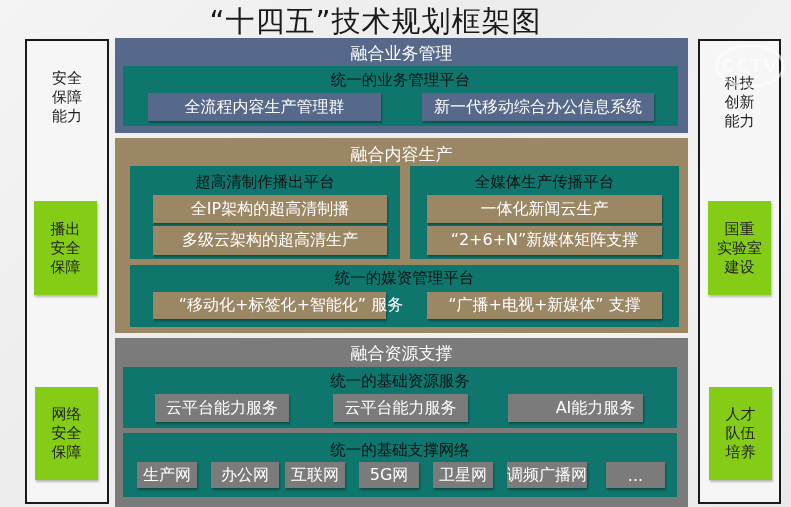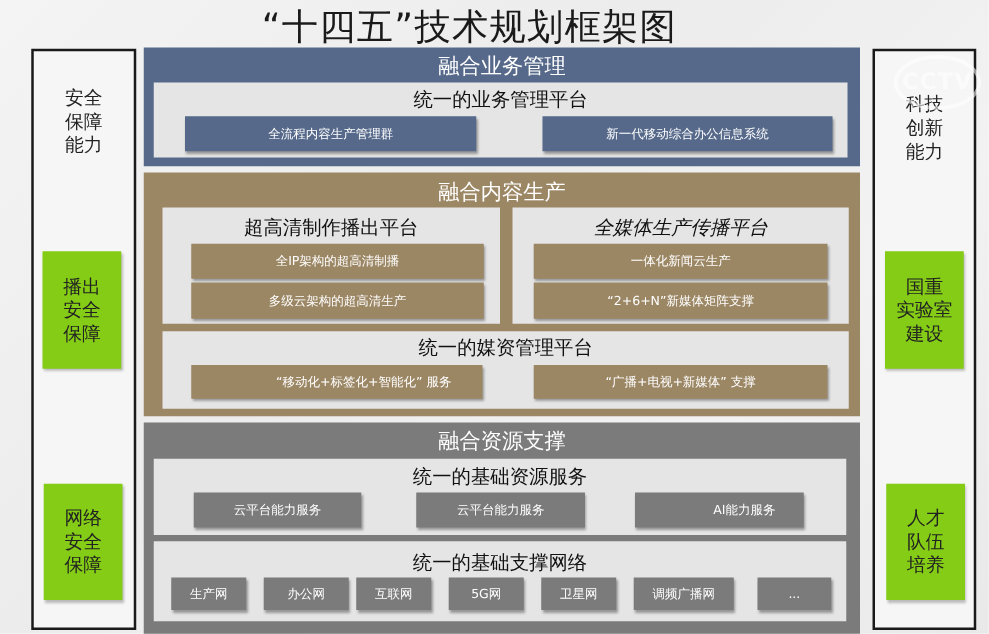--- a/index.html
+++ b/index.html
@@ -22,26 +22,26 @@
   .sidehead span { display:block; }
   .teal {
     background:#84cc16; box-shadow:1px 2px 2px rgba(0,0,0,0.25);
     display:flex; align-items:center; justify-content:center;
     text-align:center; font-size:15px; line-height:19px; color:#222;
   }
   .teal span { display:block; }
   .layer-head {
     text-align:center; color:#fff; font-size:17px; line-height:22px;
   }
-  .panel { background:#e5e5e5; }
+  .panel { background:#0f766e; }
   .panel-title {
     text-align:center; color:#111; font-size:15.5px; line-height:20px;
   }
   .chip {
-    color:#fff; font-size:10px; text-align:left;
+    color:#fff; font-size:16px; text-align:left;
     display:flex; align-items:center; justify-content:center;
     box-shadow:1px 2px 2px rgba(0,0,0,0.35);
     white-space:nowrap;
   }
   .blue { background:#56698a; }
   .brown { background:#9c8765; }
   .gray { background:#7b7b7b; }
   .watermark {
     right:6px; top:44px; width:70px; height:44px;
     border:3px solid rgba(255,255,255,0.55); border-radius:50%;
@@ -99,33 +99,33 @@
   </div>
 </div>
 
 <div class="abs blue" style="left:115px; top:38px; width:573px; height:95px;">
   <div class="layer-head" style="margin-top:4px;">融合业务管理</div>
 </div>
 <div class="abs panel" style="left:123px; top:66px; width:555px; height:60px;">
   <div class="panel-title" style="margin-top:4px;">统一的业务管理平台</div>
 </div>
 <div class="abs chip blue" style="left:148px; top:93px; width:233px; height:28px;">全流程内容生产管理群</div>
-<div class="abs chip blue" style="left:434px; top:93px; width:232px; height:28px;">新一代移动综合办公信息系统</div>
+<div class="abs chip blue" style="left:422px; top:93px; width:232px; height:28px;">新一代移动综合办公信息系统</div>
 
 <div class="abs brown" style="left:115px; top:138px; width:573px; height:195px;">
   <div class="layer-head" style="margin-top:5px;">融合内容生产</div>
 </div>
 <div class="abs panel" style="left:130px; top:166px; width:270px; height:93px;">
   <div class="panel-title" style="margin-top:6px;">超高清制作播出平台</div>
 </div>
 <div class="abs chip brown" style="left:153px; top:195px; width:234px; height:28px;">全IP架构的超高清制播</div>
 <div class="abs chip brown" style="left:153px; top:226px; width:234px; height:29px;">多级云架构的超高清生产</div>
 
 <div class="abs panel" style="left:410px; top:166px; width:269px; height:93px;">
-  <div class="panel-title" style="margin-top:6px;font-style:italic;">全媒体生产传播平台</div>
+  <div class="panel-title" style="margin-top:6px;">全媒体生产传播平台</div>
 </div>
 <div class="abs chip brown" style="left:427px; top:195px; width:235px; height:28px;">一体化新闻云生产</div>
 <div class="abs chip brown" style="left:427px; top:226px; width:235px; height:29px;">“2+6+N”新媒体矩阵支撑</div>
 
 <div class="abs panel" style="left:130px; top:265px; width:549px; height:62px;">
   <div class="panel-title" style="margin-top:3px;">统一的媒资管理平台</div>
 </div>
 <div class="abs chip brown" style="left:153px; top:292px; width:233px; height:27px;padding-left:43px;">“移动化+标签化+智能化” 服务</div>
 <div class="abs chip brown" style="left:427px; top:292px; width:235px; height:27px;">“广播+电视+新媒体” 支撑</div>
 

